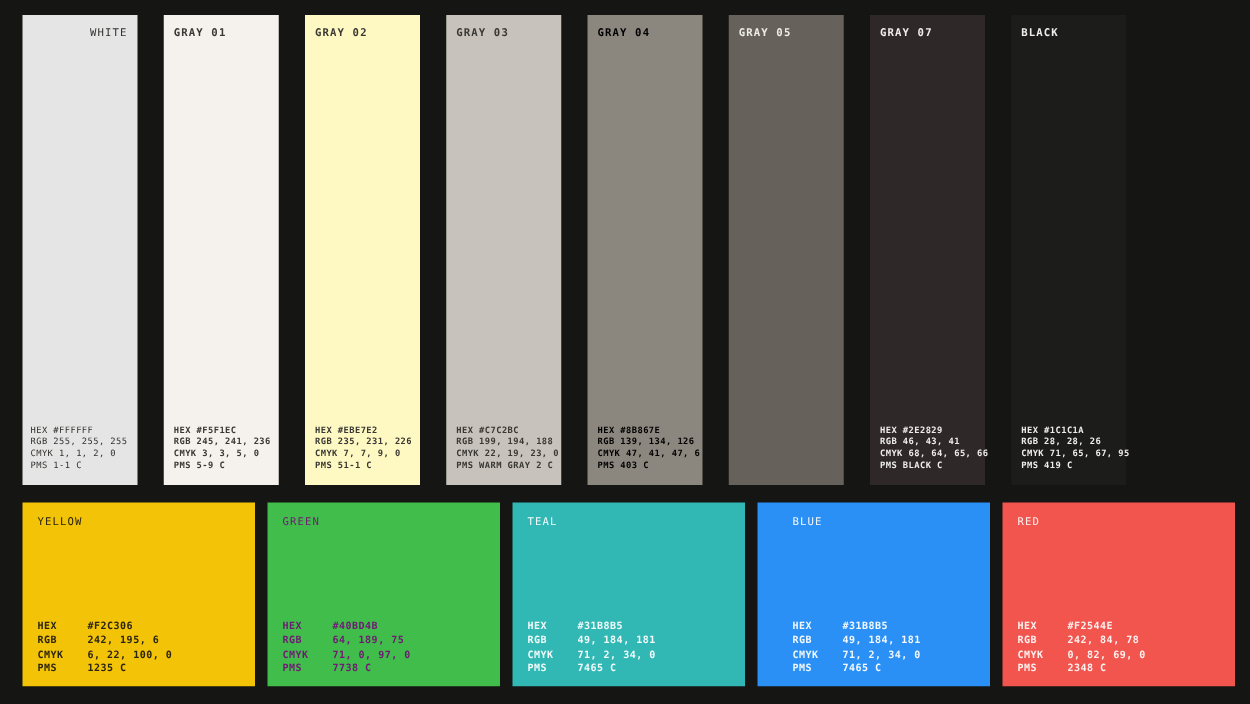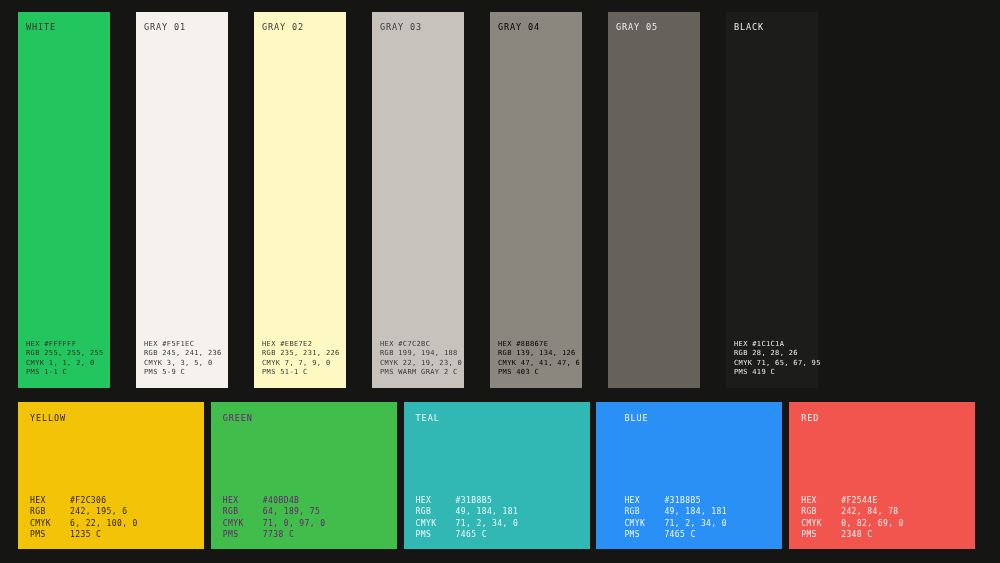--- a/index.html
+++ b/index.html
@@ -32,21 +32,21 @@
     height: 376px;
     display: flex;
     gap: 0px;
   }
   .neutral-col {
     width: 110px;
     margin-right: 0px;
     position: relative;
     box-sizing: border-box;
   }
-  .neutral-col + .neutral-col { margin-left: 8px; }
+  .neutral-col + .neutral-col { margin-left: 3px; font-weight: bold; }
 
   .swatch {
     position: relative;
     width: 92px;
     height: 376px;
     box-sizing: border-box;
     padding: 10px 8px;
     display: flex;
     flex-direction: column;
     justify-content: space-between;
@@ -71,21 +71,21 @@
   .accent-row {
     position: absolute;
     left: 18px;
     top: 402px;
     width: 964px;
     height: 147px;
     display: flex;
   }
   .accent-col {
     width: 196px;
-    margin-right: 0px;
+    margin-right: 10px;
     box-sizing: border-box;
   }
   .accent-swatch {
     position: relative;
     width: 186px;
     height: 147px;
     box-sizing: border-box;
     padding: 11px 12px 9px 12px;
     display: flex;
     flex-direction: column;
@@ -98,38 +98,39 @@
     white-space: nowrap;
   }
   .accent-specs {
     font-size: 8px;
     line-height: 11.2px;
     letter-spacing: 0.4px;
     white-space: nowrap;
   }
   .accent-specs .spec-line {
     display: flex;
+    font-weight: bold;
   }
   .accent-specs .spec-key {
     display: inline-block;
     width: 40px;
     flex: 0 0 40px;
   }
   .accent-specs .spec-val {
     display: inline-block;
   }
 </style>
 </head>
 <body>
 
 <div class="palette-page">
 
   <div class="neutral-row" id="neutral-row">
       <div class="neutral-col">
-        <div class="swatch" style="background: #22c55e; color: rgb(51, 49, 46);">
+        <div class="swatch" style="background: #e5e5e5; color: rgb(51, 49, 46); align-items: flex-end;">
           <div class="swatch-name">WHITE</div>
           <div class="swatch-specs">
             <span class="spec-line">HEX #FFFFFF</span>
             <span class="spec-line">RGB 255, 255, 255</span>
             <span class="spec-line">CMYK 1, 1, 2, 0</span>
             <span class="spec-line">PMS 1-1 C</span>
           </div>
         </div>
       </div>
       <div class="neutral-col">
@@ -175,20 +176,31 @@
             <span class="spec-line">PMS 403 C</span>
           </div>
         </div>
       </div>
       <div class="neutral-col">
         <div class="swatch" style="background: rgb(102, 97, 90); color: rgb(239, 237, 233);">
           <div class="swatch-name">GRAY 05</div>
         </div>
       </div>
       <div class="neutral-col">
+        <div class="swatch" style="background: rgb(46, 40, 41); color: rgb(239, 237, 233);">
+          <div class="swatch-name">GRAY 07</div>
+          <div class="swatch-specs">
+            <span class="spec-line">HEX #2E2829</span>
+            <span class="spec-line">RGB 46, 43, 41</span>
+            <span class="spec-line">CMYK 68, 64, 65, 66</span>
+            <span class="spec-line">PMS BLACK C</span>
+          </div>
+        </div>
+      </div>
+      <div class="neutral-col">
         <div class="swatch" style="background: rgb(28, 28, 26); color: rgb(239, 237, 233);">
           <div class="swatch-name">BLACK</div>
           <div class="swatch-specs">
             <span class="spec-line">HEX #1C1C1A</span>
             <span class="spec-line">RGB 28, 28, 26</span>
             <span class="spec-line">CMYK 71, 65, 67, 95</span>
             <span class="spec-line">PMS 419 C</span>
           </div>
         </div>
       </div>

